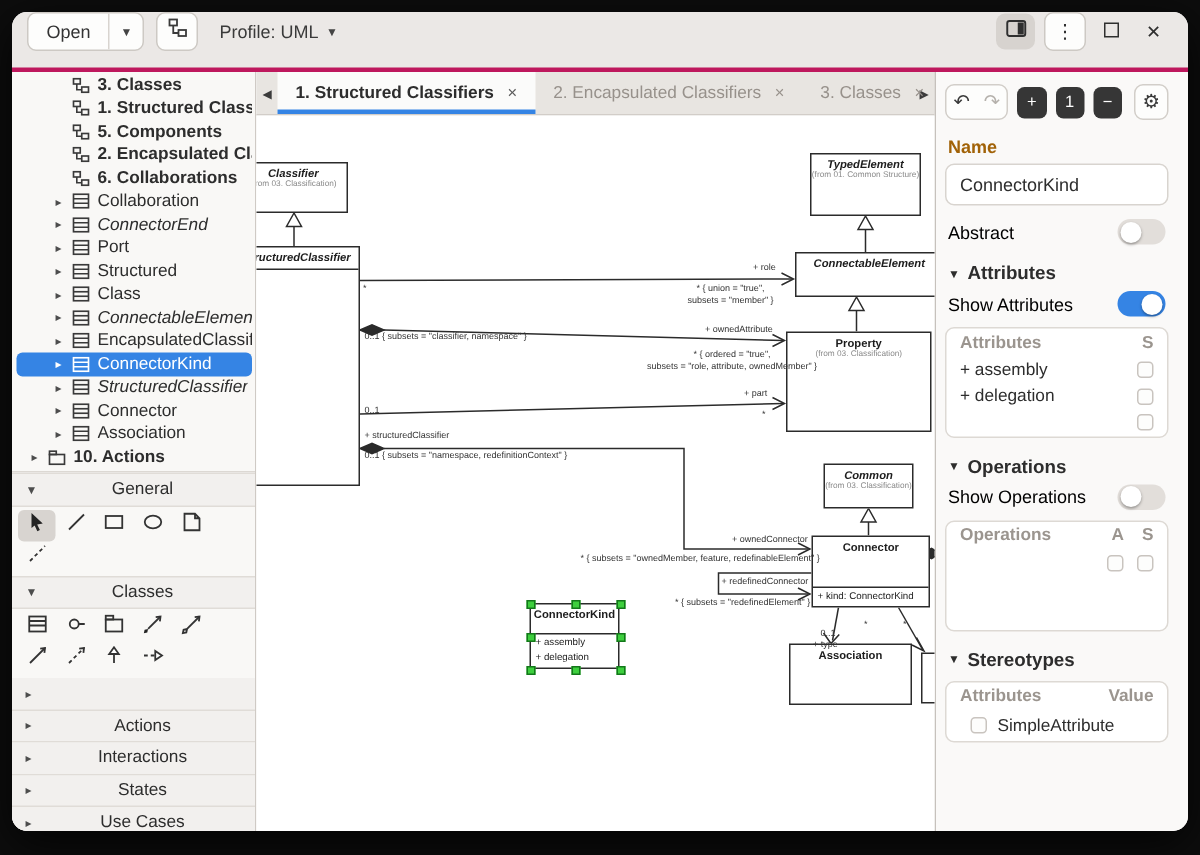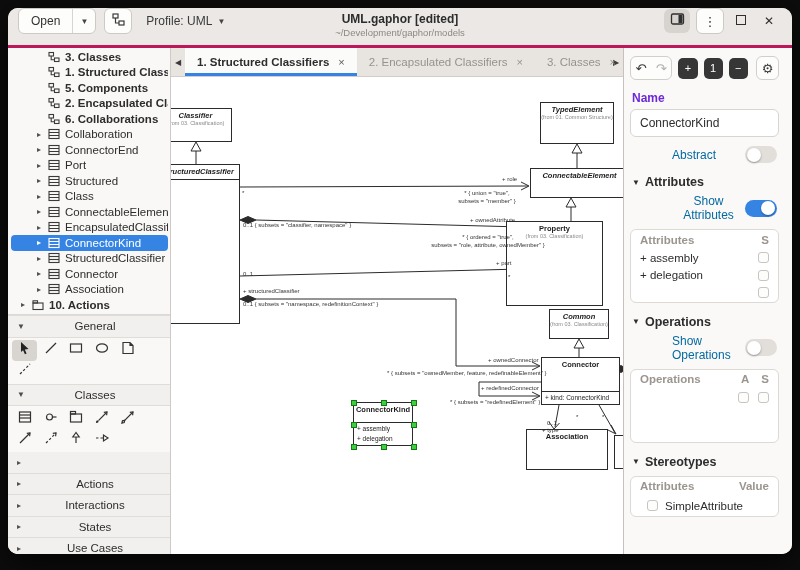--- a/index.html
+++ b/index.html
@@ -31,21 +31,21 @@
   .tree{height:265px;flex:0 0 265px;overflow:hidden;padding-top:1px;}
   .trow{height:15.5px;display:flex;align-items:center;padding-left:26px;margin:0 2px 0 3px;border-radius:4px;color:#2d2d2d;}
   .trow.l1{padding-left:10px;}
   .trow.sel{background:#3584e4;color:#fff;}
   .trow.sel .exp{color:#fff;}
   .trow.sel svg *{stroke:#fff !important;}
   .exp{width:11px;font-size:8px;color:#4d4d4d;flex:0 0 11px;}
   .ticon{width:13px;height:12px;flex:0 0 13px;margin-right:4px;display:flex;align-items:center;}
   .tlabel{font-size:11.5px;white-space:nowrap;overflow:hidden;}
   .tlabel.b{font-weight:bold;}
-  .tlabel.i{}
+  .tlabel.i{font-style:italic;}
   
   .toolbox{flex:1;border-top:1px solid #dcd8d3;display:flex;flex-direction:column;overflow:hidden;}
   .sect-h{height:20.5px;flex:0 0 20.5px;background:#f2f0ee;border-bottom:1px solid #e0dcd7;display:flex;align-items:center;position:relative;}
   .sect-h .chev{position:absolute;left:9px;font-size:8px;color:#4d4d4d;}
   .sect-h .slabel{flex:1;text-align:center;font-size:11.5px;color:#2d2d2d;padding-left:12px;}
   .sect-h.open{border-top:1px solid #e0dcd7;}
   .toolgrid{background:#f9f8f6;display:flex;flex-wrap:wrap;padding:2px 4px;}
   .tool{width:25px;height:21px;border-radius:4px;display:flex;align-items:center;justify-content:center;margin:0 0.4px;}
   .tool.sel{background:#d8d4d0;}
   
@@ -71,24 +71,24 @@
   .clabel{position:absolute;font-size:6px;color:#333;white-space:nowrap;line-height:1.25;}
   .clabel.ctr{transform:translateX(-50%);text-align:center;}
   
   .rpanel{width:169px;flex:0 0 169px;background:#faf9f8;border-left:1px solid #c6c1bc;display:flex;flex-direction:column;padding:0 13px 0 6px;box-sizing:border-box;overflow:hidden;}
   .ptoolbar{height:34px;flex:0 0 34px;display:flex;align-items:center;gap:4px;padding-top:3px;}
   .ur-group{display:flex;border:1px solid #d2cec9;border-radius:6px;overflow:hidden;background:#fdfdfc;}
   .ur-group .ub{width:22px;height:22px;display:flex;align-items:center;justify-content:center;font-size:13px;color:#3a3a3a;}
   .ur-group .ub.dis{color:#b5b1ac;}
   .zbtn{width:21px;height:21px;border-radius:5px;background:#363636;color:#fff;display:flex;align-items:center;justify-content:center;font-size:11px;margin-left:2px;}
   .gearbtn{width:23px;height:22px;border-radius:6px;background:#fdfdfc;border:1px solid #d2cec9;display:flex;align-items:center;justify-content:center;font-size:13px;color:#3a3a3a;margin-left:4px;}
-  .plabel{font-size:12px;font-weight:bold;color:#6d28d9;margin:6px 0 4px 2px;}
+  .plabel{font-size:12px;font-weight:bold;color:#a16207;margin:6px 0 4px 2px;}
   .pinput{height:26px;border:1px solid #d8d4cf;border-radius:6px;background:#fff;font-size:12px;color:#2d2d2d;display:flex;align-items:center;padding:0 9px;}
   .prow{display:flex;align-items:center;justify-content:space-between;margin:9px 2px 0;}
-  .prow .pl{font-size:12px;color:#0369a1;margin-left:40px;}
+  .prow .pl{font-size:12px;color:#000000;}
   .toggle{width:32px;height:17px;border-radius:9px;background:#e2deda;position:relative;flex:0 0 32px;}
   .toggle .knob{position:absolute;top:1.5px;left:2px;width:14px;height:14px;border-radius:50%;background:#fff;box-shadow:0 1px 2px rgba(0,0,0,.35);}
   .toggle.on{background:#3584e4;}
   .toggle.on .knob{left:auto;right:2px;}
   .sectitle{display:flex;align-items:center;gap:5px;margin:12px 2px 0;}
   .sectitle .ch{font-size:8px;color:#2d2d2d;}
   .sectitle .st{font-size:12.5px;font-weight:bold;color:#2d2d2d;}
   .listbox{border:1px solid #ddd9d4;border-radius:6px;background:#fff;margin-top:7px;overflow:hidden;}
   .lhead{display:flex;align-items:center;height:19px;padding:0 9px;font-size:11.5px;font-weight:bold;color:#9b958f;}
   .lhead .hr{margin-left:auto;display:flex;gap:12px;}
@@ -119,24 +119,20 @@
                 <path d="M4.5,6 V11 H8"></path>
               </g>
             </svg>
         </span>
       </div>
       <div class="profile">
         <span>Profile: UML</span>
         <span class="caret">▼</span>
       </div>
     </div>
-    <div class="htitle">
-      <div class="t">UML.gaphor [edited]</div>
-      <div class="s">~/Development/gaphor/models</div>
-    </div>
     <div class="hright">
       <div class="wbtn pressed">
         <span>
           <svg width="15" height="14" viewBox="0 0 15 14">
               <rect x="1.5" y="2" width="12" height="10" rx="1.5" fill="none" stroke="#2f2f2f" stroke-width="1.3"></rect>
               <rect x="8.5" y="3" width="4" height="8" fill="#2f2f2f"></rect>
             </svg>
         </span>
       </div>
       <div class="wbtn raised">
@@ -585,21 +581,21 @@
             <div class="uml-head">
               <div class="uml-title it">TypedElement</div>
               <div class="uml-from">(from 01. Common Structure)</div>
             </div>
           </div>
           <div class="uml-box" style="left: 359px; top: 91px; width: 99px; height: 30px;">
             <div class="uml-head">
               <div class="uml-title it">ConnectableElement</div>
             </div>
           </div>
-          <div class="uml-box" style="left: 335px; top: 144px; width: 97px; height: 85px;">
+          <div class="uml-box" style="left: 353px; top: 144px; width: 97px; height: 67px;">
             <div class="uml-head">
               <div class="uml-title">Property</div>
               <div class="uml-from">(from 03. Classification)</div>
             </div>
           </div>
           <div class="uml-box" style="left: 378px; top: 232px; width: 60px; height: 30px;">
             <div class="uml-head">
               <div class="uml-title it">Common</div>
               <div class="uml-from">(from 03. Classification)</div>
             </div>

